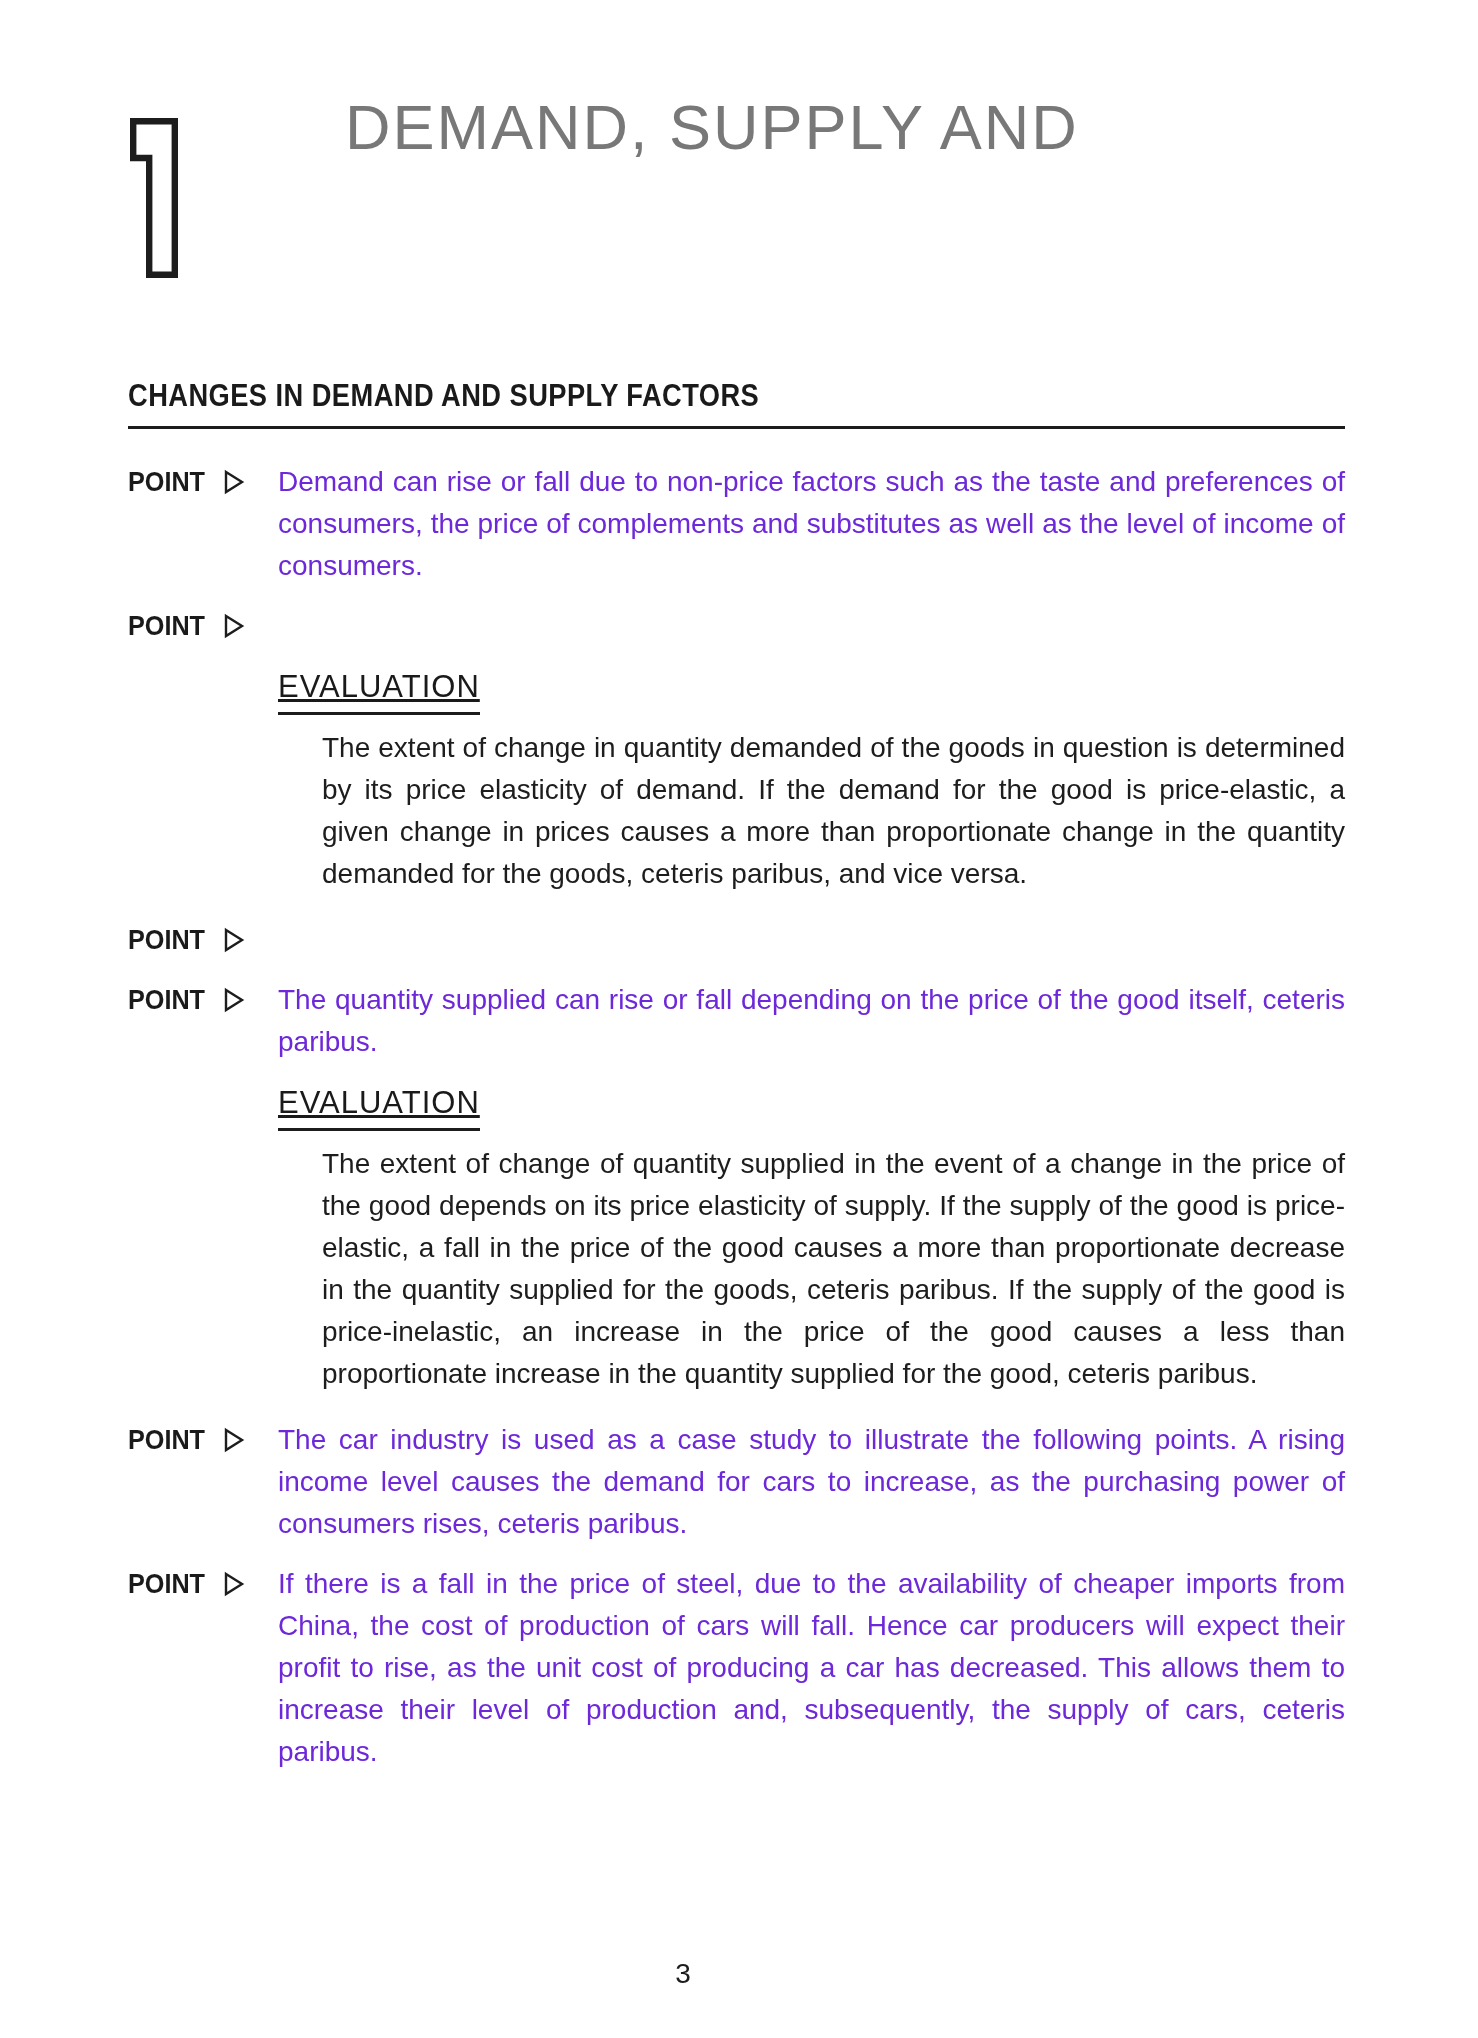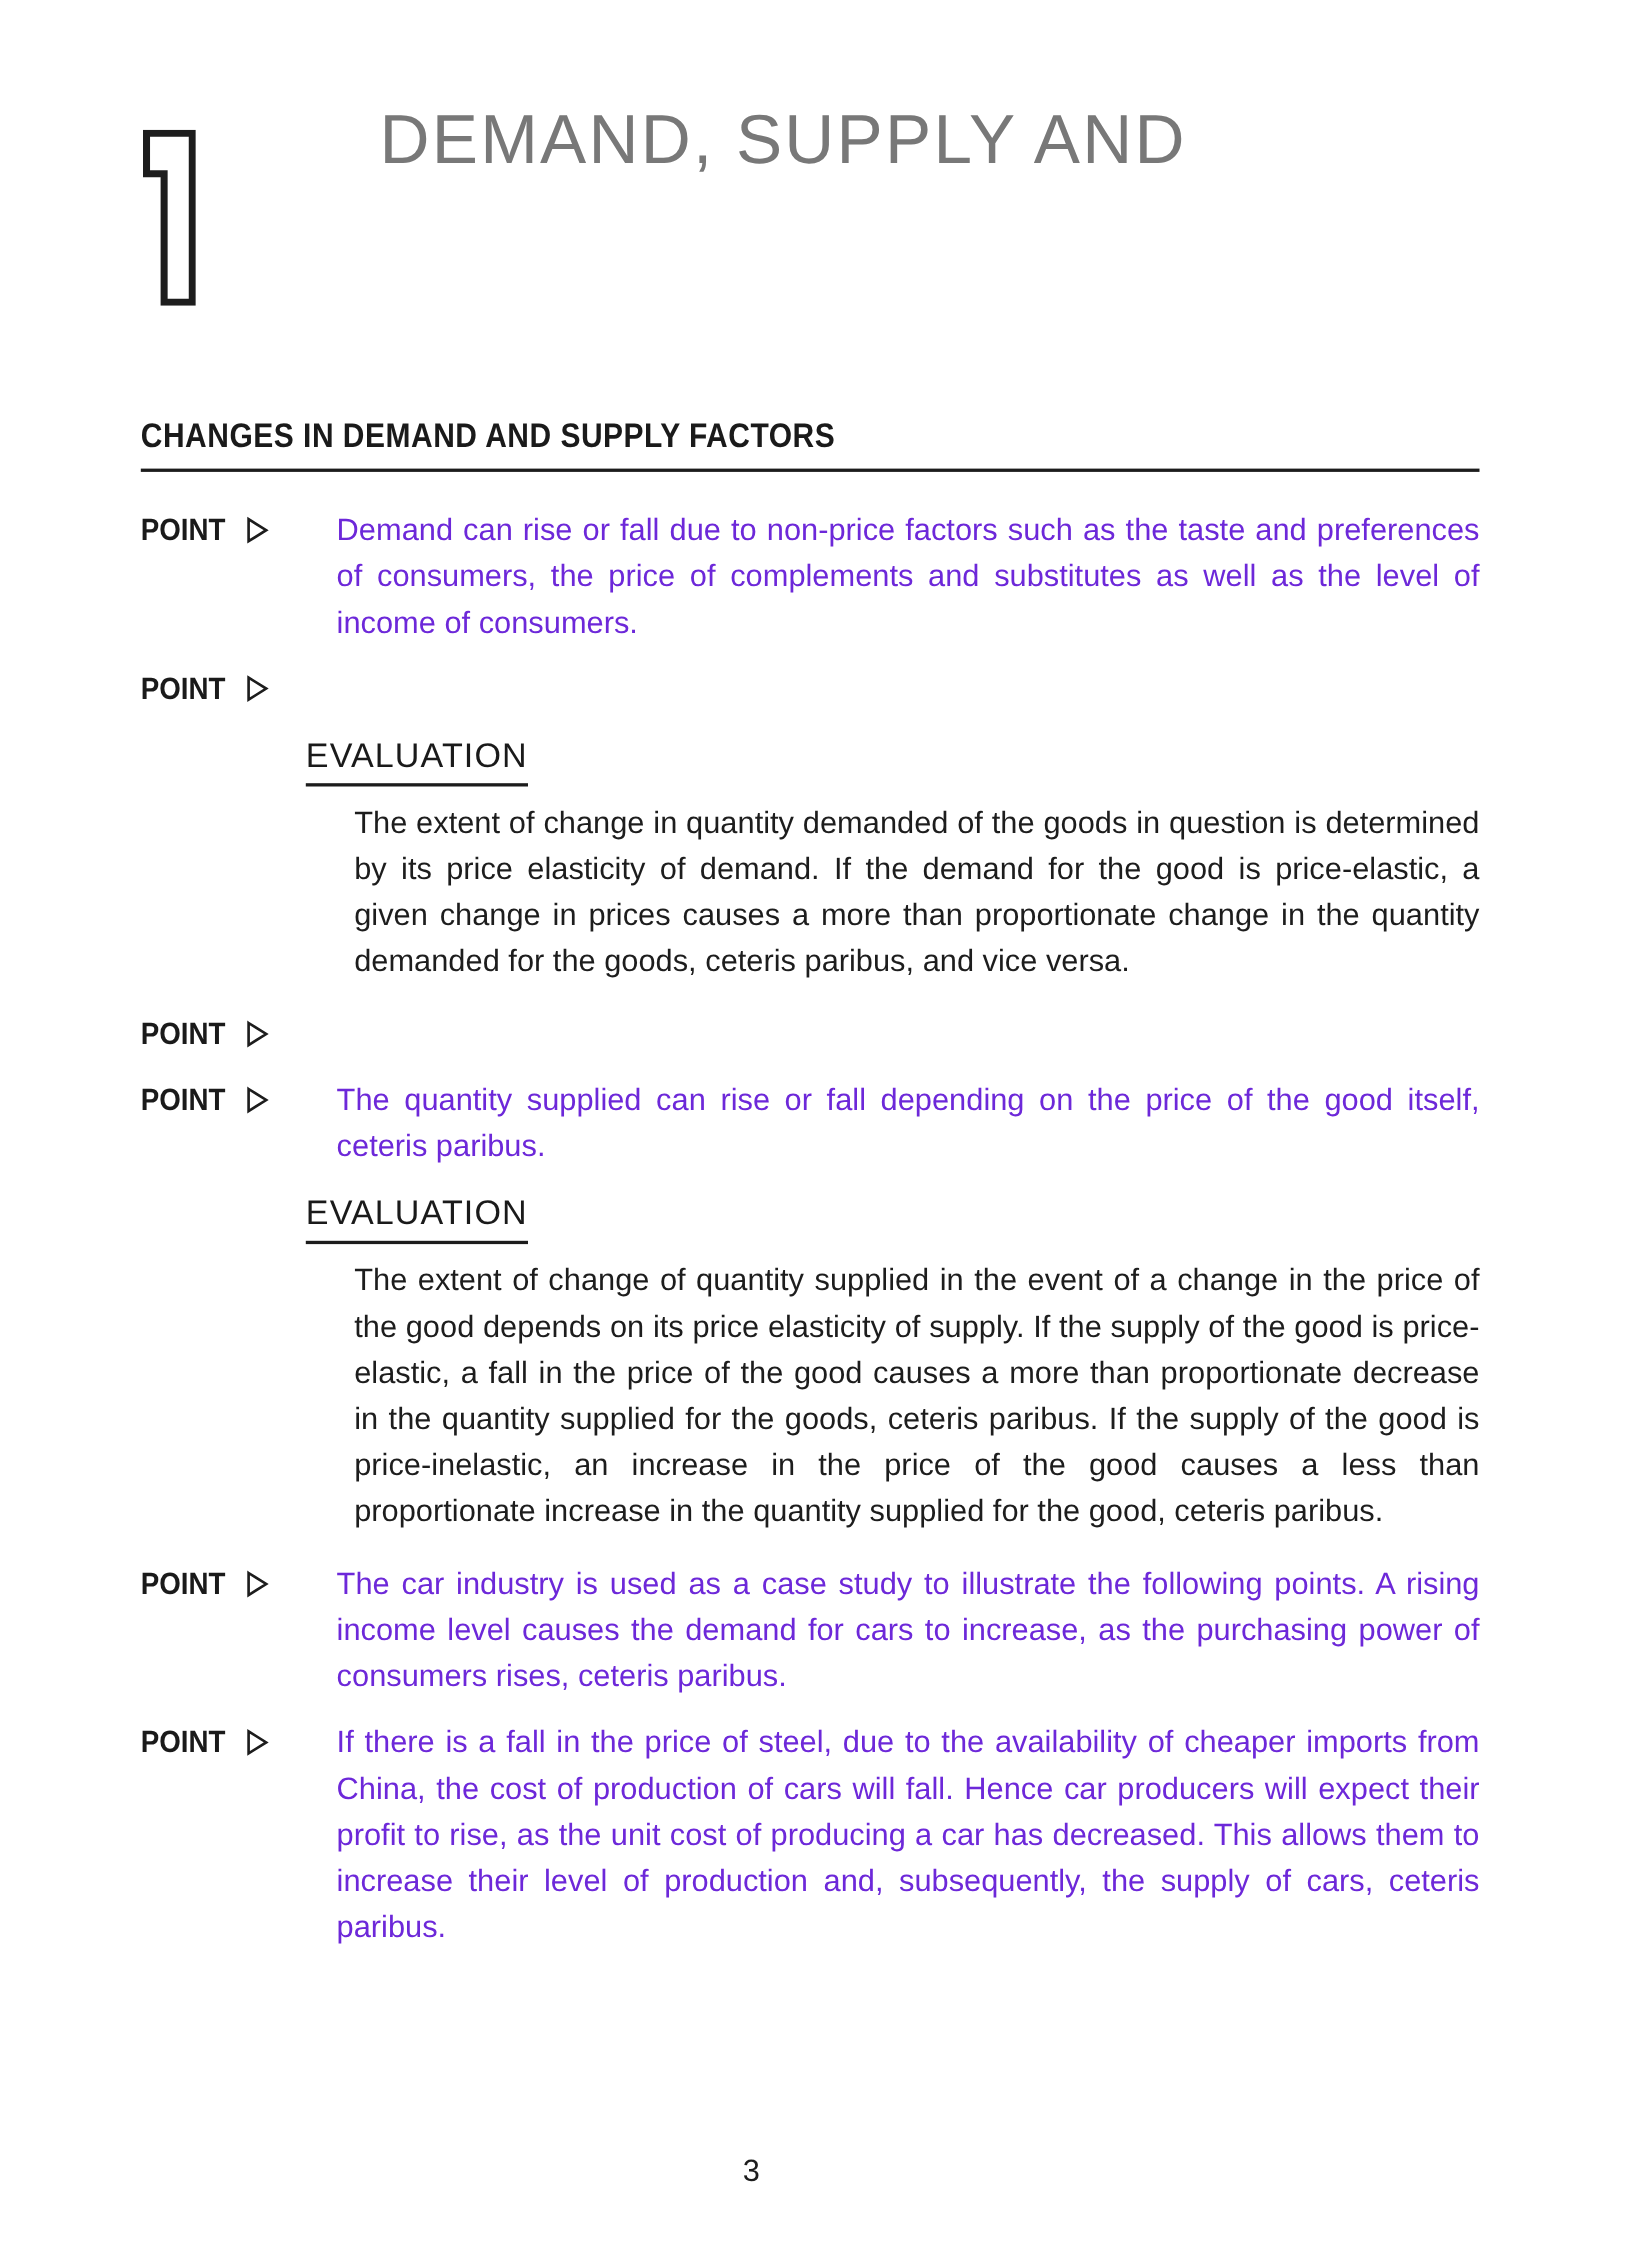--- a/index.html
+++ b/index.html
@@ -23,38 +23,38 @@
   .section-heading{
     margin:0;padding:0 0 12px 0;
     border-bottom:3px solid #1c1c1c;
     font-size:31px;line-height:36px;font-weight:bold;color:#1a1a1a;
     white-space:nowrap;
   }
   .section-heading .squeeze{
     display:inline-block;transform:scaleX(0.88);transform-origin:left center;
     letter-spacing:0.5px;
   }
-  .point-row{display:flex;margin-top:18px;font-size:28px;line-height:42px;gap:28px;}
+  .point-row{display:flex;margin-top:18px;font-size:28px;line-height:42px;}
   .point-row.first{margin-top:32px;}
   .point-row.after-eval{margin-top:24px;}
   .point-label{
     width:150px;flex:none;display:flex;align-items:flex-start;
     font-weight:bold;color:#1a1a1a;
   }
   .point-label .squeeze{
     display:inline-block;transform:scaleX(0.9);transform-origin:left center;
   }
   .tri{margin-left:9px;margin-top:8px;flex:none;}
   .point-text{flex:1;text-align:justify;color:#6d28d9;}
   .evaluation{margin-left:150px;margin-top:21px;}
   .eval-heading{
     display:inline-block;
     font-size:31px;line-height:38px;font-weight:400;color:#1a1a1a;
     letter-spacing:1px;
-    padding-bottom:6px;border-bottom:3px solid #1c1c1c;
+    padding-bottom:6px;border-bottom:3px solid #1c1c1c;text-decoration:underline;
   }
   .eval-text{margin-top:12px;font-size:28px;line-height:42px;text-align:justify;color:#1d1d1d;margin-left:44px;}
   .page-number{
     position:absolute;left:0;top:1953px;width:100%;
     text-align:center;font-size:28px;line-height:42px;color:#1d1d1d;
   }
 </style>
 </head>
 <body>
 

